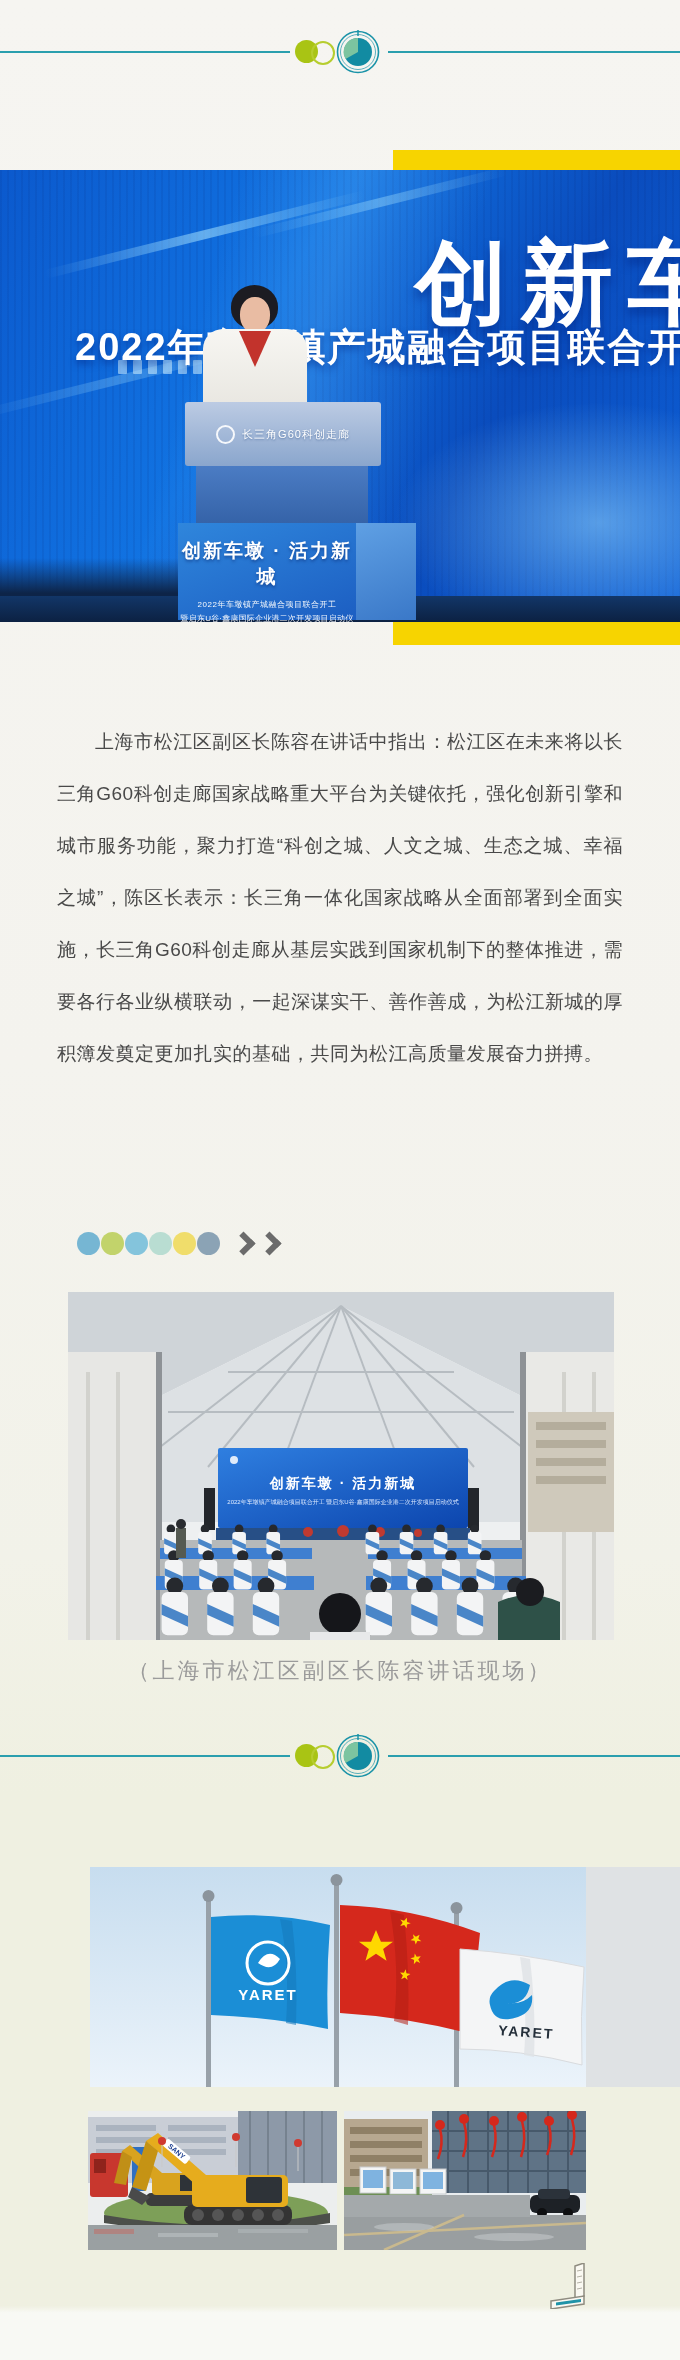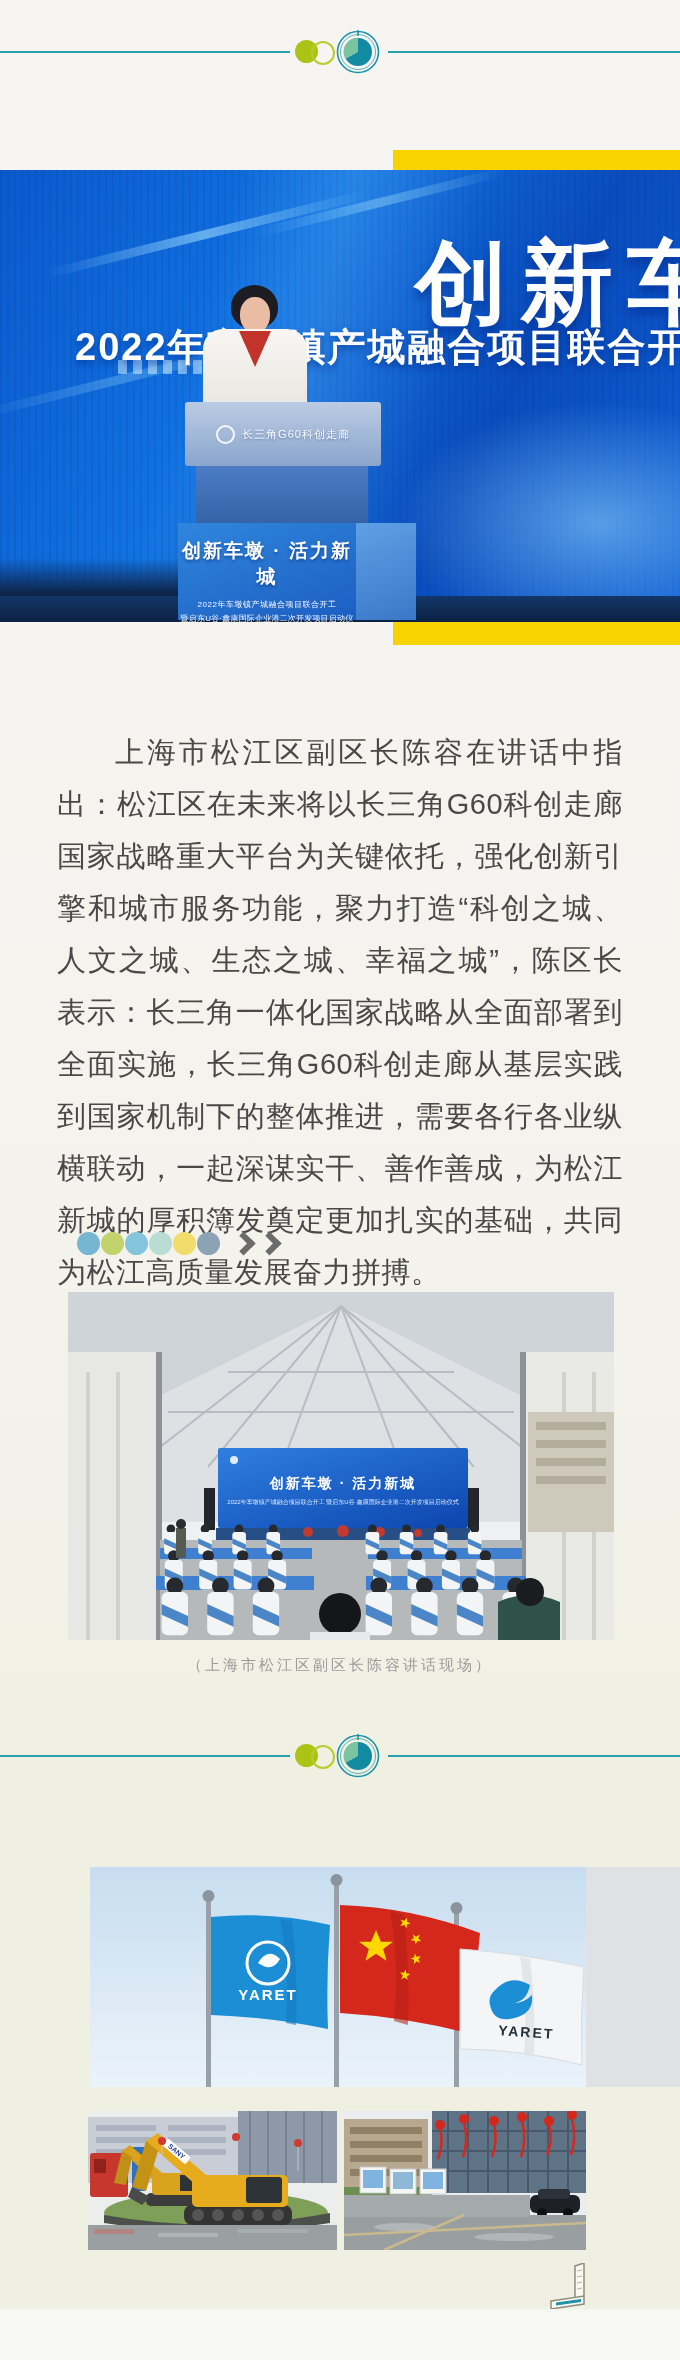--- a/index.html
+++ b/index.html
@@ -48,36 +48,36 @@
   .lect-logo{width:15px;height:15px;border:2px solid #fff;border-radius:50%;opacity:.9;}
   .lect-slab span{color:#fff;font-size:11px;letter-spacing:1px;text-shadow:0 1px 2px rgba(20,60,120,.5);}
   .lect-col{position:absolute;left:196px;top:296px;width:172px;height:57px;background:linear-gradient(180deg,#4b7cc4,#3563a8);}
   .lect-front{position:absolute;left:178px;top:353px;width:178px;height:97px;background:linear-gradient(160deg,#2f86dc,#1c5ec2);text-align:center;color:#fff;}
   .lect-side{position:absolute;left:356px;top:353px;width:60px;height:97px;background:linear-gradient(160deg,#5fa0e4,#3a78c8);}
   .lect-front .t1{margin-top:15px;font-size:19px;font-weight:700;letter-spacing:2px;text-shadow:0 2px 3px rgba(10,40,110,.5);}
   .lect-front .t2{margin-top:9px;font-size:8px;letter-spacing:.5px;opacity:.95;}
   .lect-front .t3{margin-top:3px;font-size:8px;letter-spacing:.2px;opacity:.95;}
 
   
-  .article{position:absolute;left:57px;right:57px;top:697px;font-size:29px;line-height:52px;
+  .article{position:absolute;left:57px;right:57px;top:697px;font-size:19px;line-height:52px;
       color:#494949;text-align:justify;text-indent:2em;letter-spacing:.5px;}
 
   
   .dots{position:absolute;left:77px;top:1231px;height:24px;display:flex;align-items:center;}
   .dots .dot{width:23px;height:23px;border-radius:50%;margin-right:1px;}
   .chev{width:11px;height:11px;border-top:6px solid #6b6b6b;border-right:6px solid #6b6b6b;transform:rotate(45deg);margin-left:9px;}
   .chev.first{margin-left:14px;}
 
   
   .figure{position:absolute;overflow:hidden;background:#dfe2e4;}
   .fig-event{left:68px;top:1292px;width:546px;height:348px;}
   .fig-flags{left:90px;top:1867px;width:593px;height:220px;}
   .fig-mach{left:88px;top:2111px;width:249px;height:139px;}
   .fig-site{left:344px;top:2111px;width:242px;height:139px;}
-  .caption{position:absolute;left:0;right:0;top:1656px;text-align:center;font-size:15px;letter-spacing:3px;color:#9b9b9b;}
+  .caption{position:absolute;left:0;right:0;top:1656px;text-align:center;font-size:22px;letter-spacing:3px;color:#9b9b9b;}
 
   .corner-icon{position:absolute;left:549px;top:2263px;}
 </style>
 </head>
 <body>
 
 <div id="page">
 
   <div class="divider" style="top:29px;">
     <div class="line l"></div>

